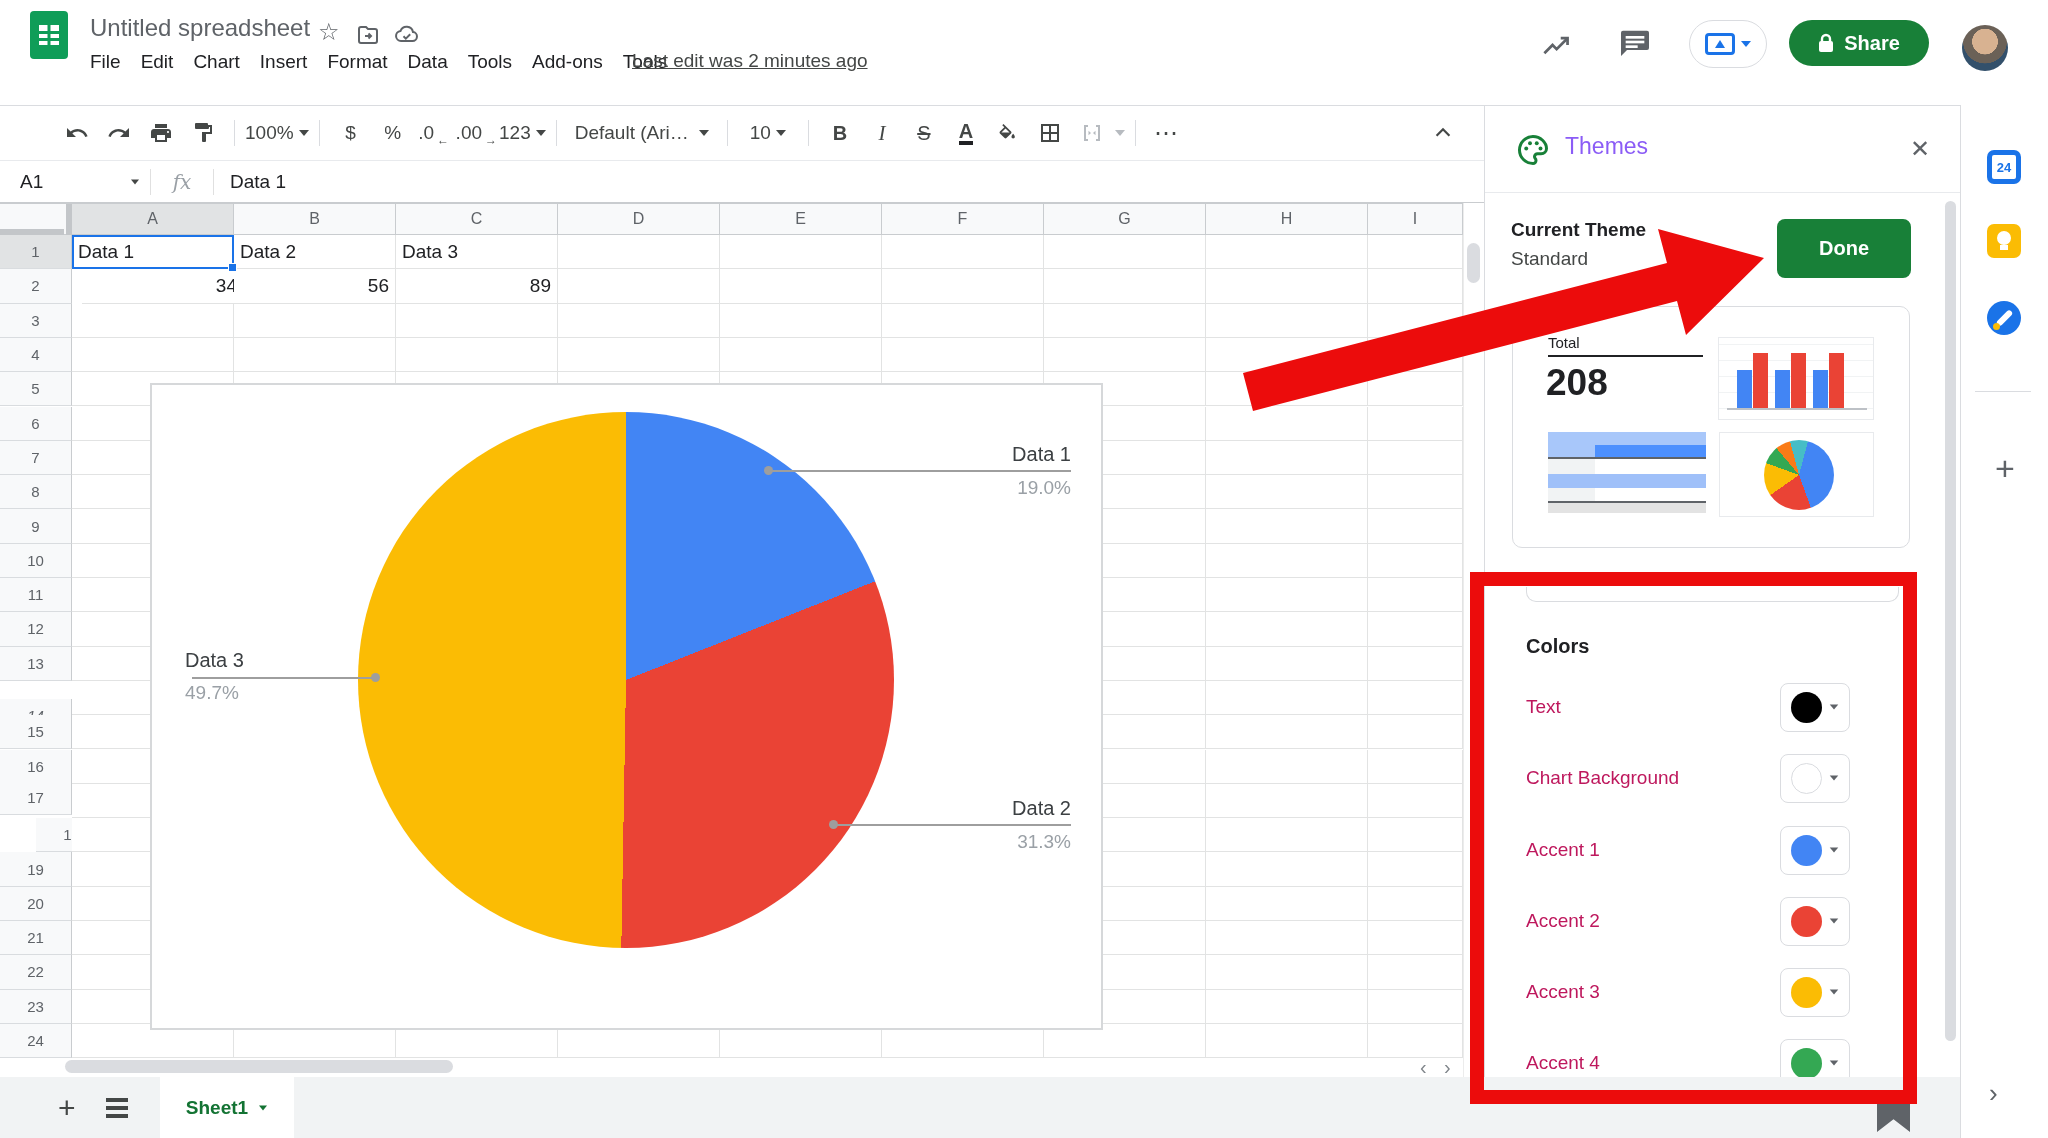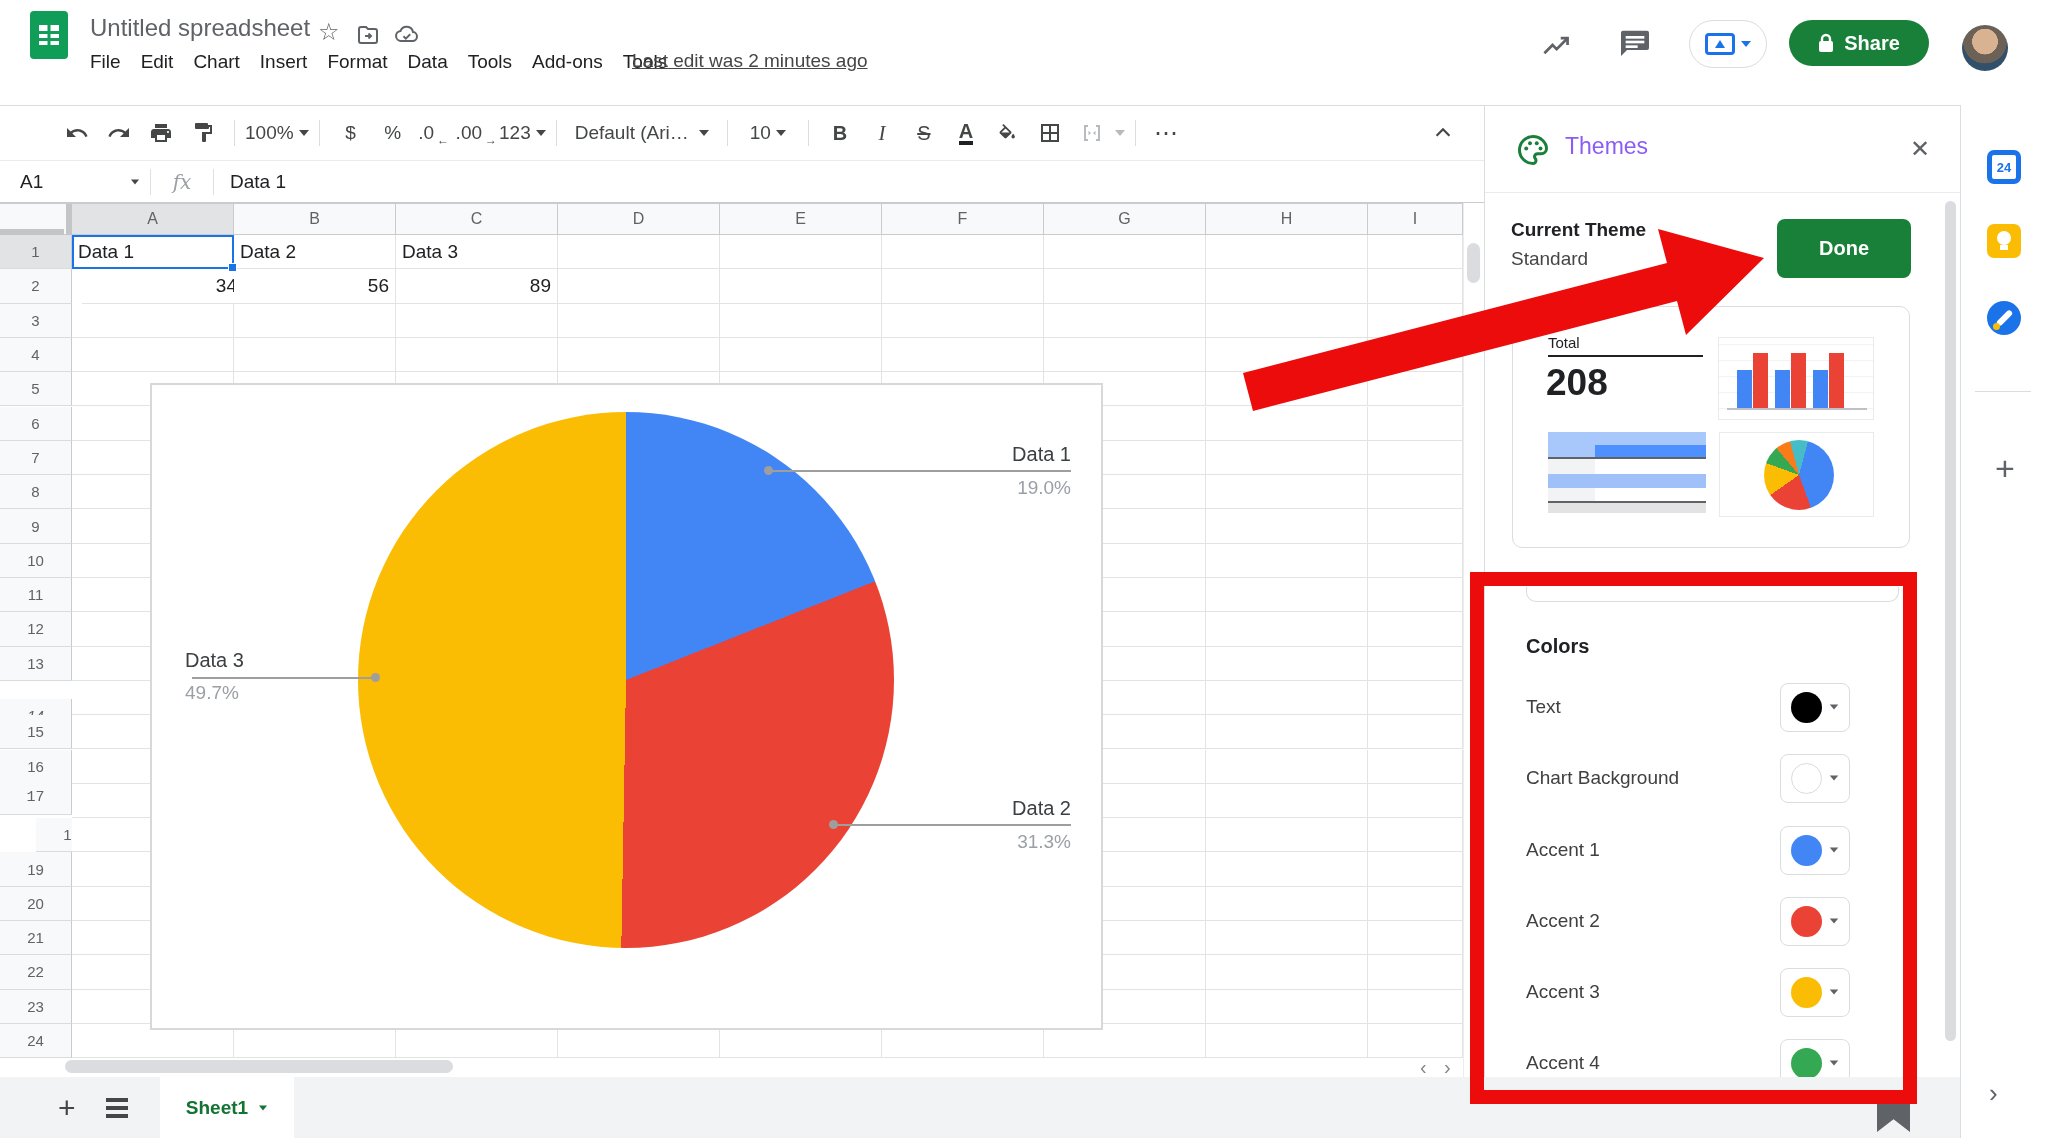--- a/index.html
+++ b/index.html
@@ -105,21 +105,21 @@
   .tr2 { height:14px; background:linear-gradient(90deg,#a8c7fa 0 30%,#4d90fe 30% 100%); border-bottom:2px solid #5f6368; }
   .tr3 { height:15px; background:linear-gradient(90deg,#f1f3f4 0 30%,#fff 30%); }
   .tr4 { height:14px; background:#9fc0f9; }
   .tr5 { height:15px; background:linear-gradient(90deg,#f1f3f4 0 30%,#fff 30%); border-bottom:2px solid #5f6368; }
   .tr6 { height:10px; background:#e3e3e3; }
   #pv-pie-box { position:absolute; left:206px; top:125px; width:155px; height:85px; border:1px solid #e8eaed; }
   #pv-pie { position:absolute; left:44px; top:7px; width:70px; height:70px; border-radius:50%;
             background:conic-gradient(from 15deg,#4285f4 0 145deg,#ea4335 145deg 220deg,#fbbc04 220deg 275deg,#34a853 275deg 305deg,#fa7b17 305deg 330deg,#46bdc6 330deg 360deg); }
   #partial-box { position:absolute; left:41px; top:481px; width:373px; height:15px; border:1.5px solid #dadce0; border-top:none; border-radius:0 0 10px 10px; }
   #colors-heading { position:absolute; left:41px; top:529px; font-size:20px; color:#202124; font-weight:bold; }
-  .color-row-label { position:absolute; left:41px; font-size:19px; color:#404040; }
+  .color-row-label { position:absolute; left:41px; font-size:19px; color:#be185d; }
   .swatch-btn { position:absolute; left:295px; width:70px; height:49px; border:1px solid #dadce0; border-radius:8px; background:#fff; display:flex; align-items:center; padding-left:10px; gap:7px; }
   .swatch-circle { width:31px; height:31px; border-radius:50%; }
   .swatch-btn .caret { transform:scale(.85); }
   #panel-scroll-thumb { position:absolute; left:460px; top:95px; width:11px; height:840px; background:#dadce0; border-radius:6px; }
 
   
   #sidebar { position:absolute; left:1960px; top:105px; width:88px; height:1033px; background:#fff; border-left:1px solid #dadce0; z-index:20; }
   .sb-icon { position:absolute; left:26px; width:34px; height:34px; border-radius:7px; }
   #cal-icon { top:45px; background:#1a73e8; display:flex; align-items:center; justify-content:center; }
   #cal-icon .inner { width:24px; height:24px; background:#fff; border-radius:2px; display:flex; align-items:center; justify-content:center; font-size:13px; font-weight:bold; color:#1a73e8; }
@@ -476,21 +476,21 @@
       <div class="rowhead" style="top: 749.5px; height: 34.3px;">16</div>
       <div class="cell" style="left: 72px; top: 749.5px; width: 162px; height: 34.3px;"></div>
       <div class="cell" style="left: 234px; top: 749.5px; width: 162px; height: 34.3px;"></div>
       <div class="cell" style="left: 396px; top: 749.5px; width: 162px; height: 34.3px;"></div>
       <div class="cell" style="left: 558px; top: 749.5px; width: 162px; height: 34.3px;"></div>
       <div class="cell" style="left: 720px; top: 749.5px; width: 162px; height: 34.3px;"></div>
       <div class="cell" style="left: 882px; top: 749.5px; width: 162px; height: 34.3px;"></div>
       <div class="cell" style="left: 1044px; top: 749.5px; width: 162px; height: 34.3px;"></div>
       <div class="cell" style="left: 1206px; top: 749.5px; width: 162px; height: 34.3px;"></div>
       <div class="cell" style="left: 1368px; top: 749.5px; width: 95px; height: 34.3px;"></div>
-      <div class="rowhead" style="top: 781px; height: 34.3px; font-family: Liberation Mono, monospace;">17</div>
+      <div class="rowhead" style="top: 781px; height: 34.3px;">17</div>
       <div class="cell" style="left: 72px; top: 783.8px; width: 162px; height: 34.3px;"></div>
       <div class="cell" style="left: 234px; top: 783.8px; width: 162px; height: 34.3px;"></div>
       <div class="cell" style="left: 396px; top: 783.8px; width: 162px; height: 34.3px;"></div>
       <div class="cell" style="left: 558px; top: 783.8px; width: 162px; height: 34.3px;"></div>
       <div class="cell" style="left: 720px; top: 783.8px; width: 162px; height: 34.3px;"></div>
       <div class="cell" style="left: 882px; top: 783.8px; width: 162px; height: 34.3px;"></div>
       <div class="cell" style="left: 1044px; top: 783.8px; width: 162px; height: 34.3px;"></div>
       <div class="cell" style="left: 1206px; top: 783.8px; width: 162px; height: 34.3px;"></div>
       <div class="cell" style="left: 1368px; top: 783.8px; width: 95px; height: 34.3px;"></div>
       <div class="rowhead" style="top: 818.1px; height: 34.3px; margin-left: 36px;">18</div>

